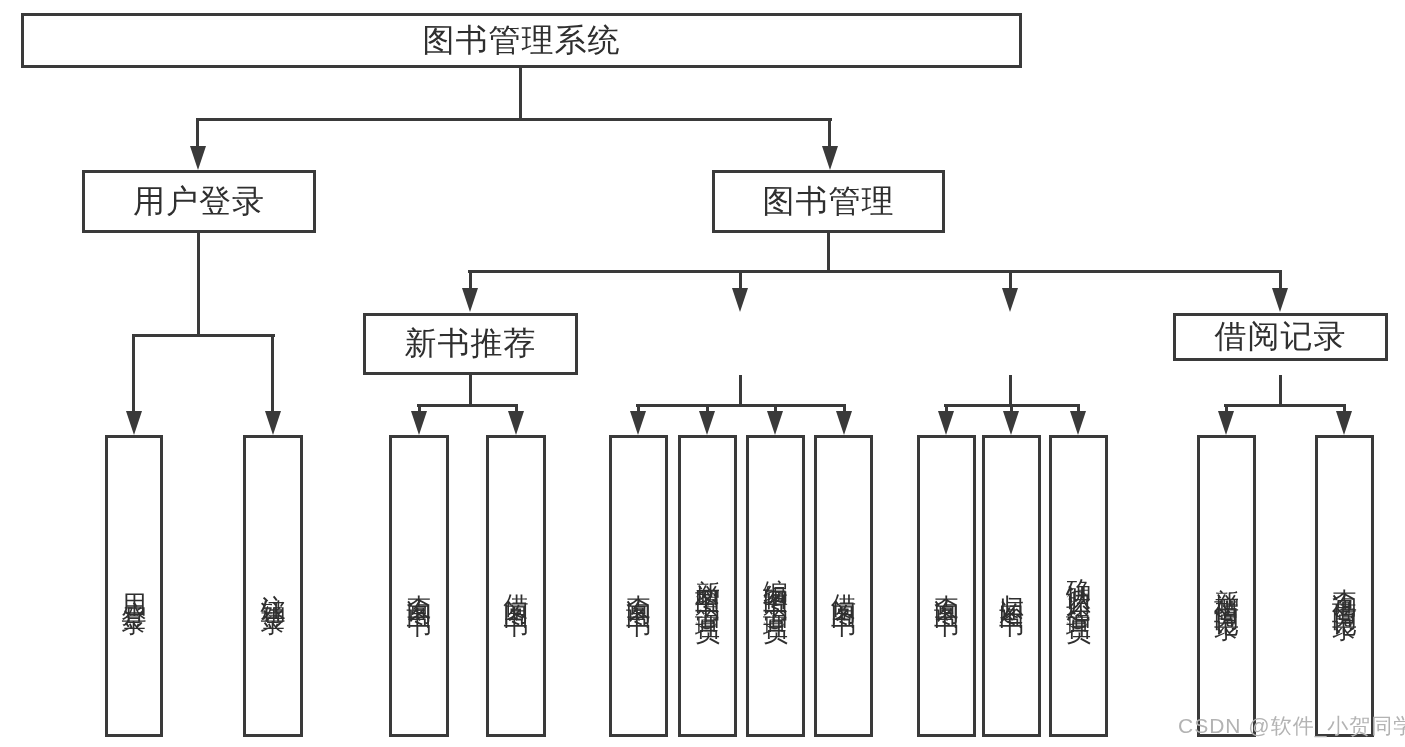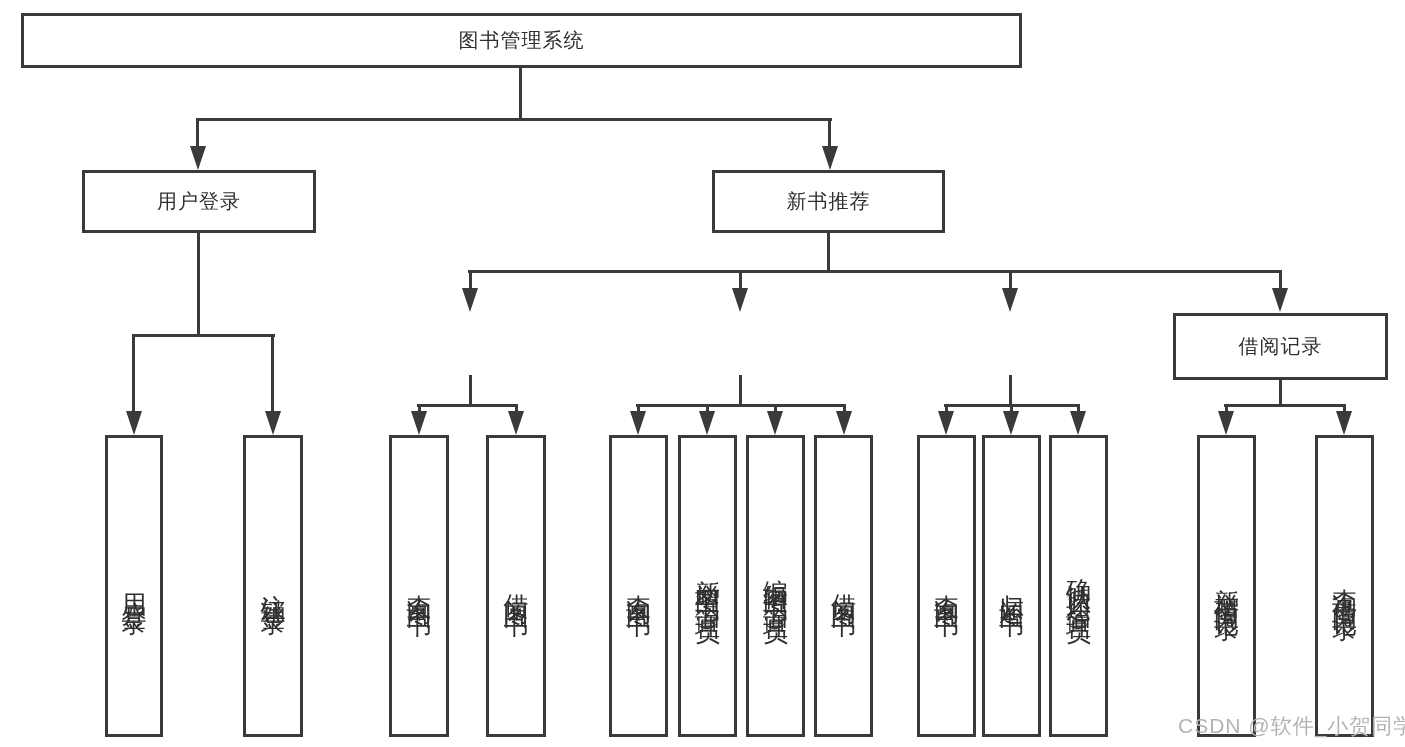--- a/index.html
+++ b/index.html
@@ -20,21 +20,21 @@
   .canvas { position: absolute; left: 0; top: 0; width: 1405px; height: 747px; }
 
   .node {
     position: absolute;
     border: 3px solid var(--line);
     background: #fff;
     display: flex;
     align-items: center;
     justify-content: center;
   }
-  .hnode { font-size: 20px; letter-spacing: 1px; }
+  .hnode { font-size: 32px; letter-spacing: 1px; }
   .vtext {
     writing-mode: vertical-rl;
     text-orientation: mixed;
     font-size: 25px;
     letter-spacing: 6px;
     line-height: 1;
     white-space: nowrap;
   }
   .vline { position: absolute; width: 3px; background: var(--line); }
   .hline { position: absolute; height: 3px; background: var(--line); }
@@ -119,24 +119,27 @@
   <div class="arrow" style="left:1336px;top:411px"></div>
 
   <div class="node hnode" style="left:21px;top:13px;width:1001px;height:55px">
     <span>图书管理系统</span>
   </div>
 
   <div class="node hnode" style="left:82px;top:170px;width:234px;height:63px">
     <span>用户登录</span>
   </div>
   <div class="node hnode" style="left:712px;top:170px;width:233px;height:63px">
+    <span>图书管理</span>
+  </div>
+
+  <div class="node hnode" style="left:363px;top:313px;width:215px;height:62px">
     <span>新书推荐</span>
   </div>
-
-  <div class="node hnode" style="left:1173px;top:313px;width:215px;height:67px">
+  <div class="node hnode" style="left:1173px;top:313px;width:215px;height:48px">
     <span>借阅记录</span>
   </div>
 
   <div class="node" style="left:105px;top:435px;width:58px;height:302px">
     <span class="vtext">用户登录</span>
   </div>
   <div class="node" style="left:243px;top:435px;width:60px;height:302px">
     <span class="vtext">注销登录</span>
   </div>
 

